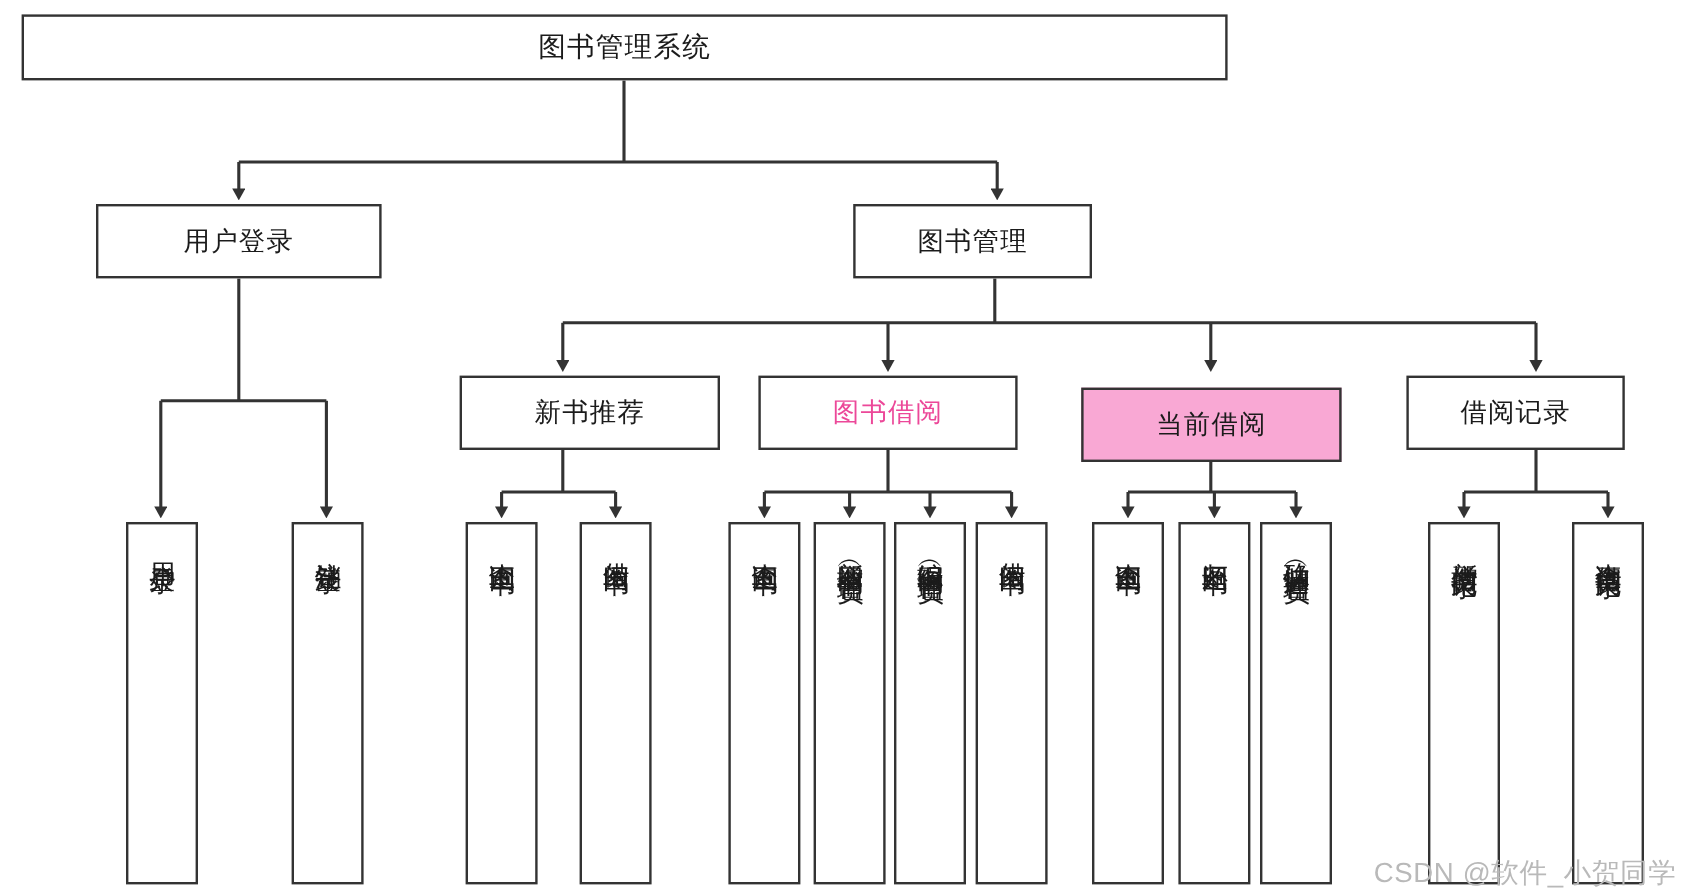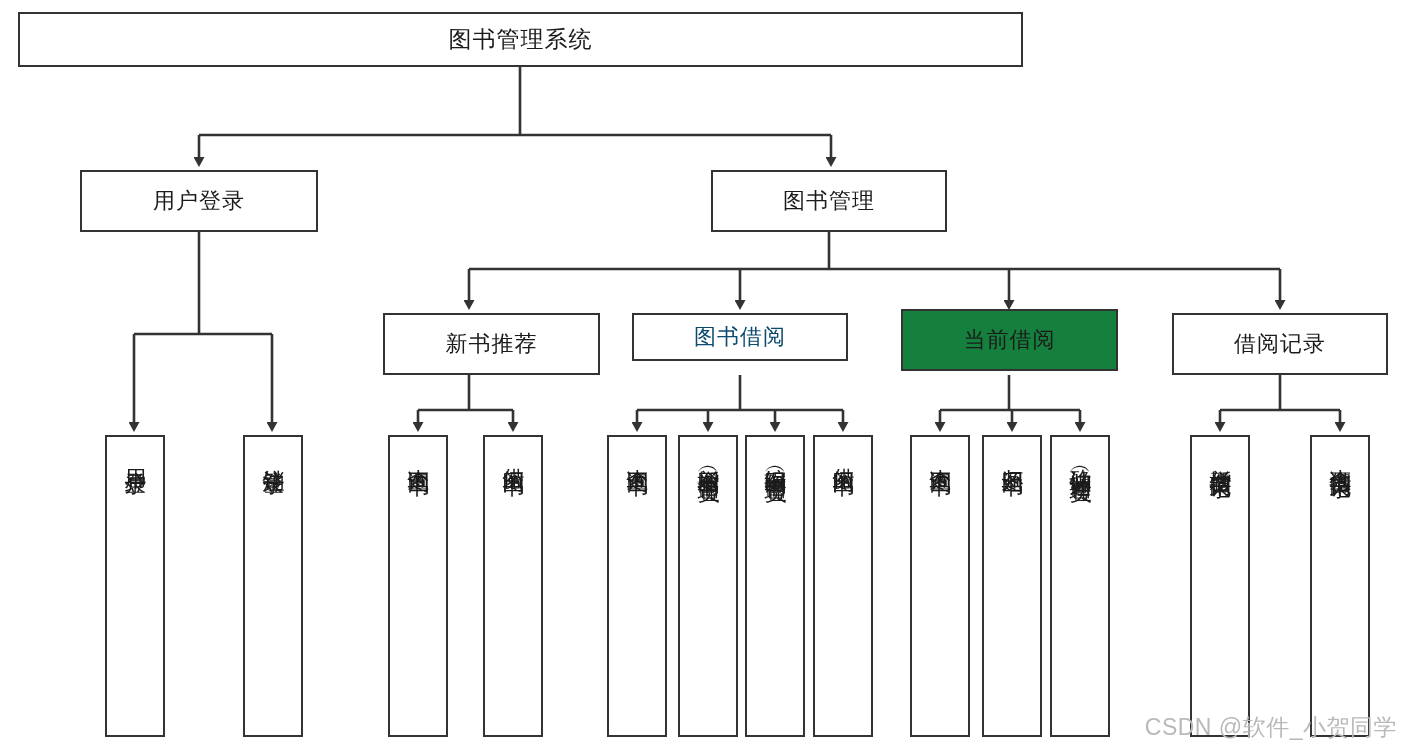--- a/index.html
+++ b/index.html
@@ -120,34 +120,34 @@
     </g>
   </svg>
 
   <div class="node h root" style="left: 18px; top: 12px; width: 1005px; height: 55px; border-color: rgb(51, 51, 51); background: rgb(255, 255, 255); color: rgb(27, 27, 27);">
     <span>图书管理系统</span>
   </div>
 
   <div class="node h" style="left: 80px; top: 170px; width: 238px; height: 62px; border-color: rgb(51, 51, 51); background: rgb(255, 255, 255); color: rgb(27, 27, 27);">
     <span>用户登录</span>
   </div>
-  <div class="node h" style="left: 711px; top: 170px; width: 236px; height: 62px; border-color: rgb(51, 51, 51); background: rgb(255, 255, 255); color: rgb(27, 27, 27);">
+  <div class="node h" style="left: 711px; top: 170px; width: 199px; height: 62px; border-color: rgb(51, 51, 51); background: rgb(255, 255, 255); color: rgb(27, 27, 27);">
     <span>图书管理</span>
   </div>
 
   <div class="node h" style="left: 361px; top: 313px; width: 217px; height: 62px; border-color: rgb(51, 51, 51); background: rgb(255, 255, 255); color: rgb(27, 27, 27); margin-left: 22px;">
     <span>新书推荐</span>
   </div>
-  <div class="node h" style="left: 632px; top: 313px; width: 216px; height: 48px; border-color: rgb(51, 51, 51); background: rgb(255, 255, 255); color: #0c4a6e;">
+  <div class="node h" style="left: 632px; top: 313px; width: 216px; height: 62px; border-color: rgb(51, 51, 51); background: rgb(255, 255, 255); color: #ec4899;">
     <span>图书借阅</span>
   </div>
-  <div class="node h" style="left: 901px; top: 309px; width: 217px; height: 62px; border-color: rgb(51, 51, 51); background: #15803d; color: rgb(27, 27, 27);">
+  <div class="node h" style="left: 901px; top: 323px; width: 217px; height: 62px; border-color: rgb(51, 51, 51); background: #f9a8d4; color: rgb(27, 27, 27);">
     <span>当前借阅</span>
   </div>
-  <div class="node h" style="left: 1172px; top: 313px; width: 216px; height: 62px; border-color: rgb(51, 51, 51); background: rgb(255, 255, 255); color: rgb(27, 27, 27);">
+  <div class="node h" style="left: 1172px; top: 313px; width: 182px; height: 62px; border-color: rgb(51, 51, 51); background: rgb(255, 255, 255); color: rgb(27, 27, 27);">
     <span>借阅记录</span>
   </div>
 
   <div class="node leaf" style="left: 105px; top: 435px; width: 60px; height: 302px; border-color: rgb(51, 51, 51); background: rgb(255, 255, 255); color: rgb(27, 27, 27);">
     <span class="vtext">用户登录</span>
   </div>
   <div class="node leaf" style="left: 243px; top: 435px; width: 60px; height: 302px; border-color: rgb(51, 51, 51); background: rgb(255, 255, 255); color: rgb(27, 27, 27);">
     <span class="vtext">注销登录</span>
   </div>
   <div class="node leaf" style="left: 388px; top: 435px; width: 60px; height: 302px; border-color: rgb(51, 51, 51); background: rgb(255, 255, 255); color: rgb(27, 27, 27);">

